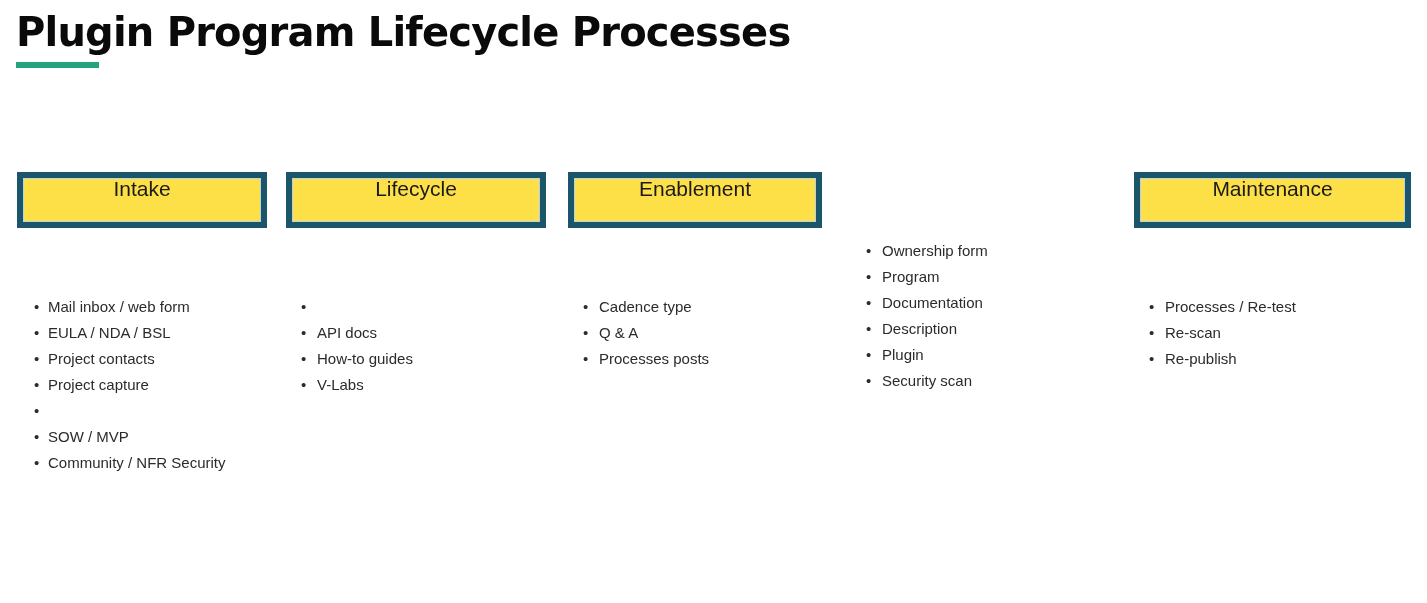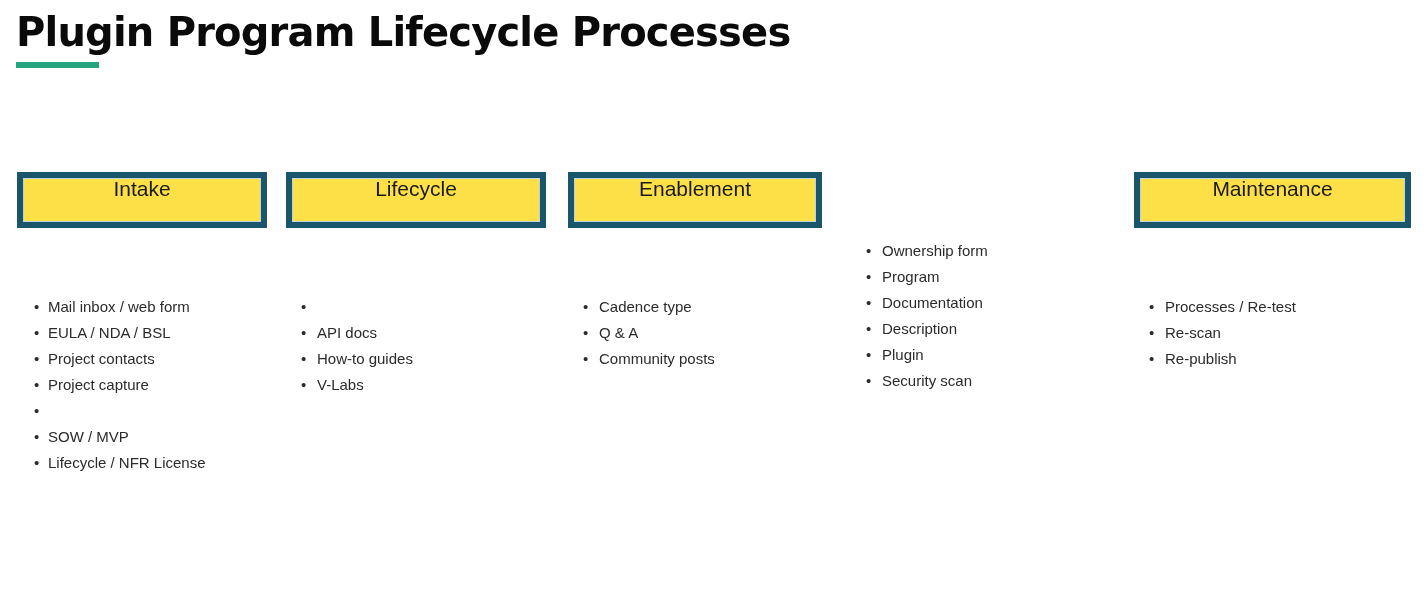--- a/index.html
+++ b/index.html
@@ -144,21 +144,21 @@
         </li>
         <li class="bullet-item">
           <span class="bullet-dot">•</span>
         </li>
         <li class="bullet-item">
           <span class="bullet-dot">•</span>
           <span class="bullet-text">SOW / MVP</span>
         </li>
         <li class="bullet-item">
           <span class="bullet-dot">•</span>
-          <span class="bullet-text">Lifecycle / NFR License</span>
+          <span class="bullet-text">Community / NFR Security</span>
         </li>
       </ul>
     </div>
     <div class="column col-1">
       <div class="phase-box">
         <span class="phase-label">Lifecycle</span>
       </div>
       <ul class="bullet-list">
         <li class="bullet-item">
           <span class="bullet-dot">•</span>
@@ -185,21 +185,21 @@
         <li class="bullet-item">
           <span class="bullet-dot">•</span>
           <span class="bullet-text">Cadence type</span>
         </li>
         <li class="bullet-item">
           <span class="bullet-dot">•</span>
           <span class="bullet-text">Q &amp; A</span>
         </li>
         <li class="bullet-item">
           <span class="bullet-dot">•</span>
-          <span class="bullet-text">Community posts</span>
+          <span class="bullet-text">Processes posts</span>
         </li>
       </ul>
     </div>
     <div class="column col-3">
       <ul class="bullet-list">
         <li class="bullet-item">
           <span class="bullet-dot">•</span>
           <span class="bullet-text">Ownership form</span>
         </li>
         <li class="bullet-item">

